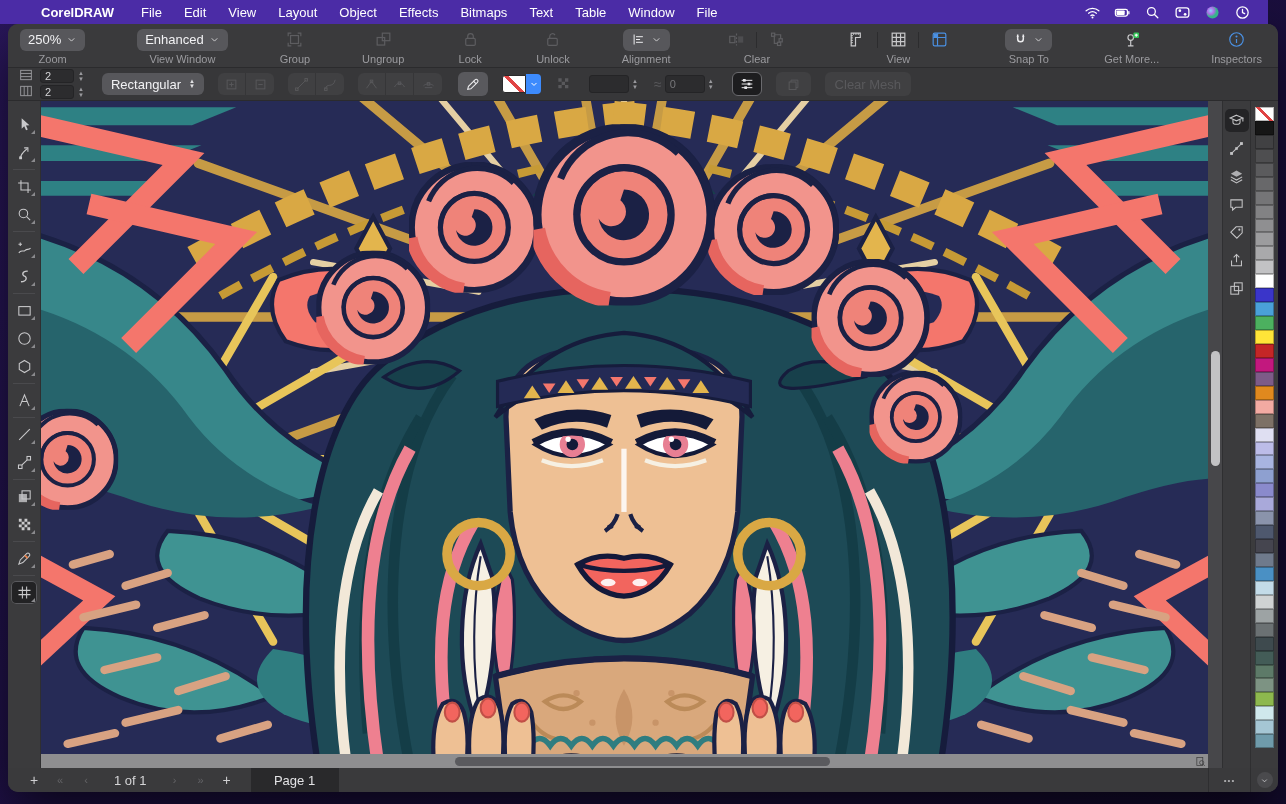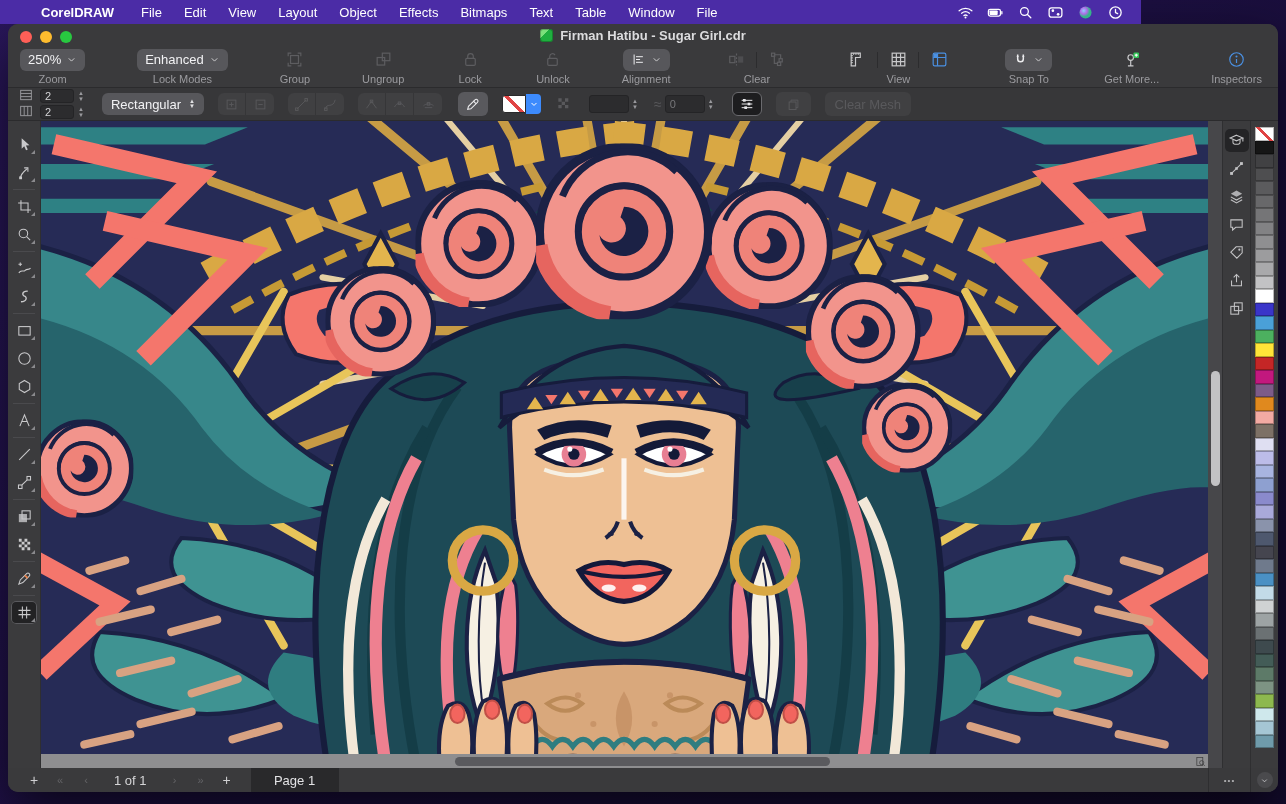--- a/index.html
+++ b/index.html
@@ -1,20 +1,20 @@
 <!DOCTYPE html>
 <html><head>
 <meta charset="utf-8">
 <style>
   * { margin:0; padding:0; box-sizing:border-box; }
   html,body { width:1286px; height:804px; overflow:hidden; font-family:"Liberation Sans", sans-serif; }
   body { background:linear-gradient(135deg,#2a175c 0%,#1b0f3f 55%,#140b2e 100%); position:relative; }
 
   
-  .menubar { position:absolute; top:0; left:0; width:1141px; height:24px; background:#4b2ca6;
+  .menubar { position:absolute; top:0; left:0; width:1268px; height:24px; background:#4b2ca6;
     display:flex; align-items:center; color:#fff; font-size:13px; padding:0 14px; z-index:50; }
   .menubar .apple { font-size:14px; margin:0 6px 2px 10px; }
   .menu-items { display:flex; align-items:center; }
   .menu-item { padding:0 11px; cursor:default; white-space:nowrap; }
   .menu-item.bold { font-weight:bold; padding-right:16px; }
   .status-icons { margin-left:auto; display:flex; align-items:center; gap:6px; }
   .status-icon { width:24px; height:18px; display:flex; align-items:center; justify-content:center; color:#fff; }
   .status-icon svg { width:17px; height:17px; stroke:currentColor; fill:none; stroke-width:1.8; }
 
   
@@ -434,28 +434,20 @@
       <span class="status-icon">
         <svg>
           <use href="#ic-clock"></use>
         </svg>
       </span>
     </div>
 </div>
 
 <div class="window">
 
-  <div class="titlebar">
-    <div class="traffic">
-      <span class="tl red"></span>
-      <span class="tl yellow"></span>
-      <span class="tl green"></span>
-    </div>
-    <div class="win-title"><span class="doc-icon"></span><span>Firman Hatibu -  Sugar Girl.cdr</span></div>
-  </div>
 
   <div class="toolbar">
     <div class="tgroup">
       <div class="trow">
           <div class="pill">
             <span>250%</span>
             <svg class="chev">
               <use href="#ic-chevdown"></use>
             </svg>
           </div>
@@ -464,21 +456,21 @@
     </div>
     <div class="tgroup">
       <div class="trow">
           <div class="pill">
             <span>Enhanced</span>
             <svg class="chev">
               <use href="#ic-chevdown"></use>
             </svg>
           </div>
         </div>
-      <span class="tlabel">Lock Modes</span>
+      <span class="tlabel">View Window</span>
     </div>
     <div class="tgroup">
       <div class="trow">
           <span class="icon-btn dim">
             <svg>
               <use href="#ic-group"></use>
             </svg>
           </span>
         </div>
       <span class="tlabel">Group</span>

